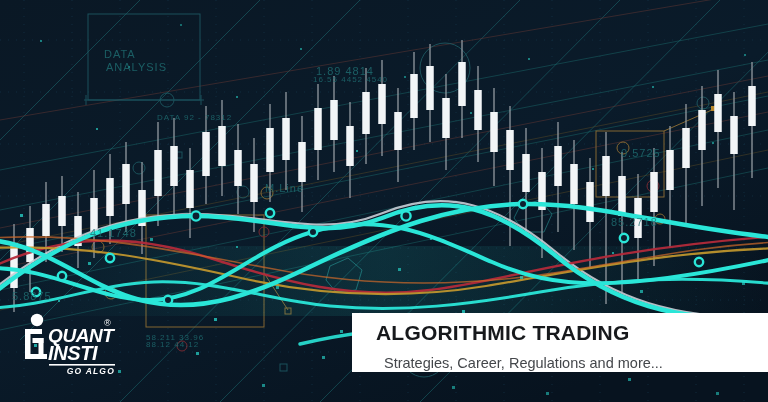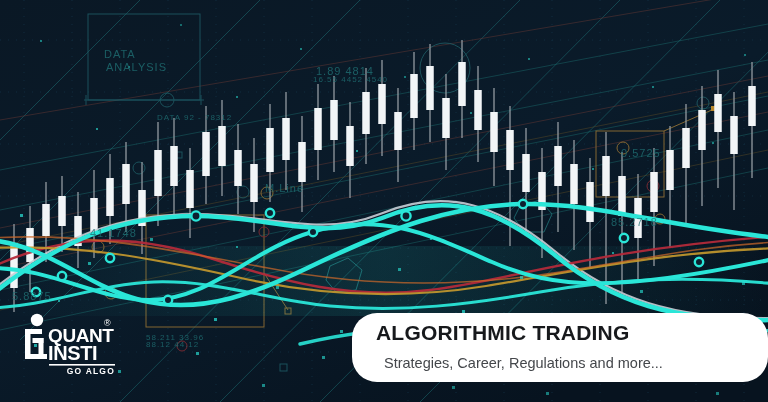--- a/index.html
+++ b/index.html
@@ -2,37 +2,37 @@
 <html><head>
 <meta charset="utf-8">
 <style>
   html,body{margin:0;padding:0;background:#07121d;}
   body{font-family:"Liberation Sans",sans-serif;}
   #stage{position:relative;width:768px;height:402px;overflow:hidden;background:#091726;padding-left:24px;}
   #stage svg.layer{position:absolute;left:0;top:0;width:768px;height:402px;display:block;}
 
   
   .caption-panel{
-    position:absolute;left:352px;top:313px;width:416px;height:69px;
+    position:absolute;left:352px;top:313px;width:416px;height:59px;
     background:#ffffff;box-sizing:border-box;
-    padding:7px 0 0 24px;overflow:hidden;border-radius:25px;
+    padding:7px 0 0 24px;overflow:hidden;
   }
   .caption-title{
     font-family:"Liberation Sans",sans-serif;
     font-size:21px;font-weight:bold;letter-spacing:.2px;
     color:#17191c;line-height:25px;white-space:nowrap;margin:0;
   }
   .caption-sub{
     font-family:"Liberation Sans",sans-serif;
     font-size:14.5px;font-weight:normal;color:#44474b;
     line-height:21px;white-space:nowrap;margin:8px;
   }
 
   
-  .logo{position:absolute;left:18px;top:310px;width:105px;height:68px;}
+  .logo{position:absolute;left:18px;top:310px;width:105px;height:68px;font-style:italic;}
   .logo svg{display:block;}
 </style>
 </head>
 <body>
 
 <div id="stage">
 
   <svg class="layer" viewBox="0 0 768 402" preserveAspectRatio="none">
     <defs>
       <linearGradient id="bgGrad" x1="0" y1="0" x2="0.7" y2="1">

